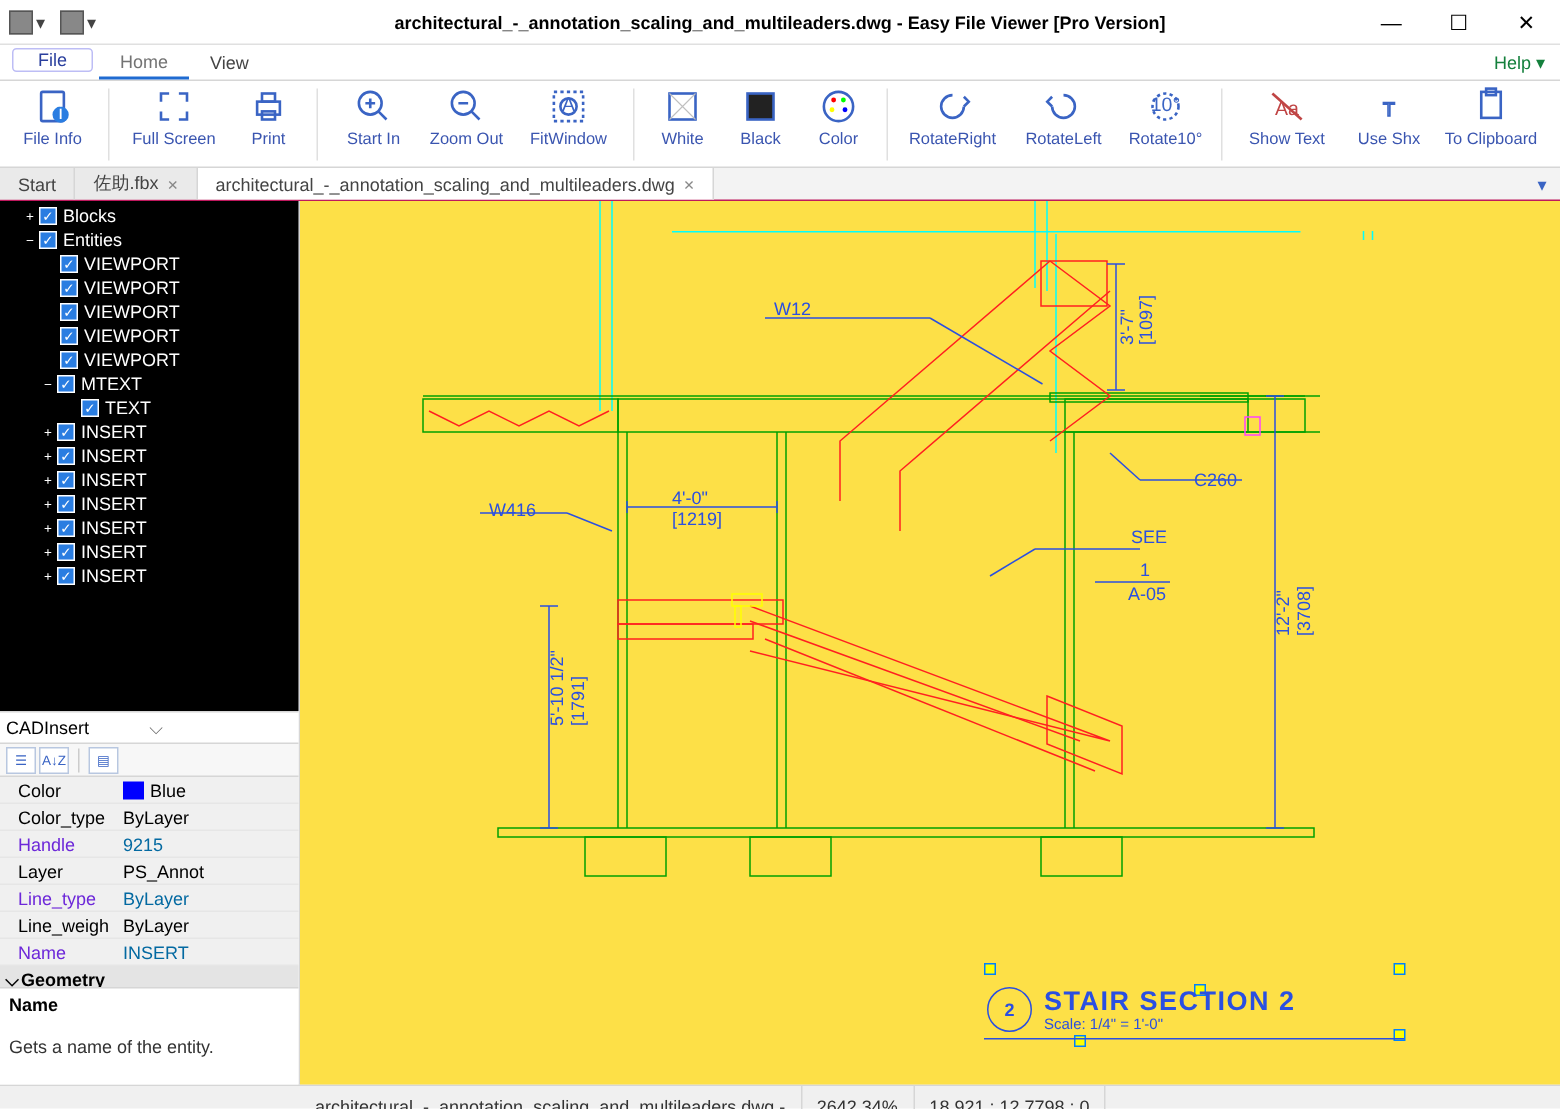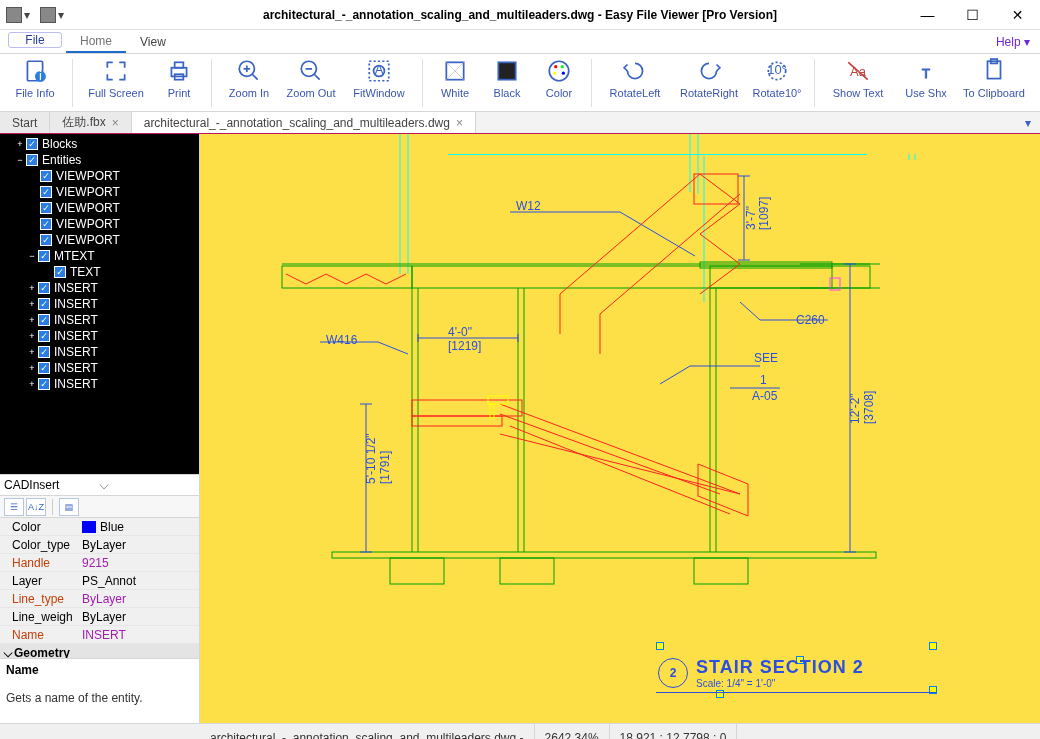--- a/index.html
+++ b/index.html
@@ -12,21 +12,21 @@
 .titlebar .tool-sq + span { margin-left: -2px; margin-right: 6px; color: #444; }
 .titlebar .title { position: absolute; left: 0; right: 0; text-align: center; font-weight: bold; pointer-events: none; }
 .titlebar .win-controls { position: absolute; right: 0; top: 0; height: 30px; display: flex; }
 .titlebar .win-controls div { width: 45px; height: 30px; display: flex; align-items: center; justify-content: center; font-size: 14px; }
 
 
 .menu-row { height: 24px; display: flex; align-items: stretch; background: #fff; border-bottom: 1px solid #d6d6d6; }
 .file-btn { width: 54px; background: #fff; display:flex; align-items:center; justify-content:center; border:1px solid #bdbdf5; border-radius:3px; margin:2px 4px 0 8px; height:16px; color:#2a3f9d;}
 .menu-tab { padding: 0 14px; display:flex; align-items:center; color:#444; cursor:default; }
 .menu-tab.active { background:#fff; border-bottom:2px solid #1f6bd1; color:#737373; }
-.help-area { margin-left:auto; padding:0 10px; display:flex; align-items:center; color:#6d28d9;text-align:right; }
+.help-area { margin-left:auto; padding:0 10px; display:flex; align-items:center; color:#15803d;text-align:right; }
 
 
 .ribbon { height: 58px; background:#fff; border-bottom:1px solid #d6d6d6; display:flex; align-items:center; padding:2px 4px; gap:0; }
 .ribbon .group { display:flex; align-items:flex-start; height:56px; }
 .ribbon .sep { width:1px; height:48px; background:#e0e0e0; margin:4px 6px; align-self:center;}
 .ribbon .btn { display:flex; flex-direction:column; align-items:center; justify-content:flex-start; width:62px; height:54px; padding-top:2px; cursor:default; }
 .ribbon .btn.narrow { width:52px; }
 .ribbon .btn.wide { width:74px; }
 .ribbon .ico { width:28px; height:28px; display:flex; align-items:center; justify-content:center; color:#3a64c4; }
 .ribbon .ico svg { width:26px; height:26px; stroke:#3a64c4; fill:none; stroke-width:1.6; }
@@ -55,23 +55,23 @@
 .cad-sel { height:22px; border-top:1px solid #d6d6d6; border-bottom:1px solid #d6d6d6; display:flex; align-items:center; padding:0 4px; background:#fff;}
 .cad-sel span { flex:1; }
 .cad-sel .chev { color:#666; }
 
 .prop-toolbar { height:22px; border-bottom:1px solid #d6d6d6; display:flex; align-items:center; gap:2px; padding:0 4px; background:#f7f7f7;}
 .prop-toolbar .pticon { width:20px; height:18px; border:1px solid #b8c7e0; display:flex; align-items:center; justify-content:center; font-size:9px; color:#3a64c4; background:#fff;}
 .prop-toolbar .divider { width:1px; height:16px; background:#ccc; margin:0 4px;}
 
 .prop-grid { flex:0 0 140px; overflow:auto; background:#f0f0f0; }
 .prop-grid .prow { display:flex; height:18px; align-items:center; border-bottom:1px solid #e6e6e6; }
-.prop-grid .prow .pk { width:82px; padding-left:12px; color:#c2410c; }
+.prop-grid .prow .pk { width:82px; padding-left:12px; color:#6d28d9; }
 .prop-grid .prow .pk.b { color:#000; }
-.prop-grid .prow .pv { flex:1; color:#a21caf; display:flex; align-items:center; gap:4px;}
+.prop-grid .prow .pv { flex:1; color:#0369a1; display:flex; align-items:center; gap:4px;}
 .prop-grid .prow .pv.b { color:#000; font-weight:normal; }
 .prop-grid .ghead { height:18px; display:flex; align-items:center; padding-left:2px; font-weight:bold; background:#e4e4e4;}
 .prop-grid .ghead .gchev { width:12px; text-align:center; }
 
 .desc-box { flex:1; border-top:1px solid #d6d6d6; padding:4px 6px; background:#fff;}
 .desc-box .dtitle { font-weight:bold; }
 .desc-box .dbody { color:#333; margin-top:14px;}
 
 
 .canvas-wrap { flex:1; display:flex; flex-direction:column; }
@@ -155,21 +155,21 @@
   </div>
   <div class="sep"></div>
   <div class="group">
     <div class="btn">
       <div class="ico">
           <svg viewBox="0 0 24 24">
             <circle cx="10" cy="10" r="7"></circle>
             <path d="M15 15l5 5M10 7v6M7 10h6"></path>
           </svg>
         </div>
-      <div class="lbl">Zoom In</div>
+      <div class="lbl">Start In</div>
     </div>
     <div class="btn">
       <div class="ico">
           <svg viewBox="0 0 24 24">
             <circle cx="10" cy="10" r="7"></circle>
             <path d="M15 15l5 5M7 10h6"></path>
           </svg>
         </div>
       <div class="lbl">Zoom Out</div>
     </div>
@@ -214,34 +214,34 @@
           </svg>
         </div>
       <div class="lbl">Color</div>
     </div>
   </div>
   <div class="sep"></div>
   <div class="group">
     <div class="btn wide">
       <div class="ico">
           <svg viewBox="0 0 24 24">
+            <path d="M12 5a7 7 0 1 0 7 7"></path>
+            <path d="M19 12l3-3-3-3"></path>
+          </svg>
+        </div>
+      <div class="lbl">RotateRight</div>
+    </div>
+    <div class="btn wide">
+      <div class="ico">
+          <svg viewBox="0 0 24 24">
             <path d="M12 5a7 7 0 1 1-7 7"></path>
             <path d="M5 12l-3-3 3-3" fill="none"></path>
           </svg>
         </div>
       <div class="lbl">RotateLeft</div>
-    </div>
-    <div class="btn wide">
-      <div class="ico">
-          <svg viewBox="0 0 24 24">
-            <path d="M12 5a7 7 0 1 0 7 7"></path>
-            <path d="M19 12l3-3-3-3"></path>
-          </svg>
-        </div>
-      <div class="lbl">RotateRight</div>
     </div>
     <div class="btn">
       <div class="ico">
           <svg viewBox="0 0 24 24">
             <circle cx="12" cy="12" r="8" stroke-dasharray="2 2"></circle>
             <text x="12" y="15" text-anchor="middle" font-size="7" stroke="none" fill="#3a64c4">10°</text>
           </svg>
         </div>
       <div class="lbl">Rotate10°</div>
     </div>

